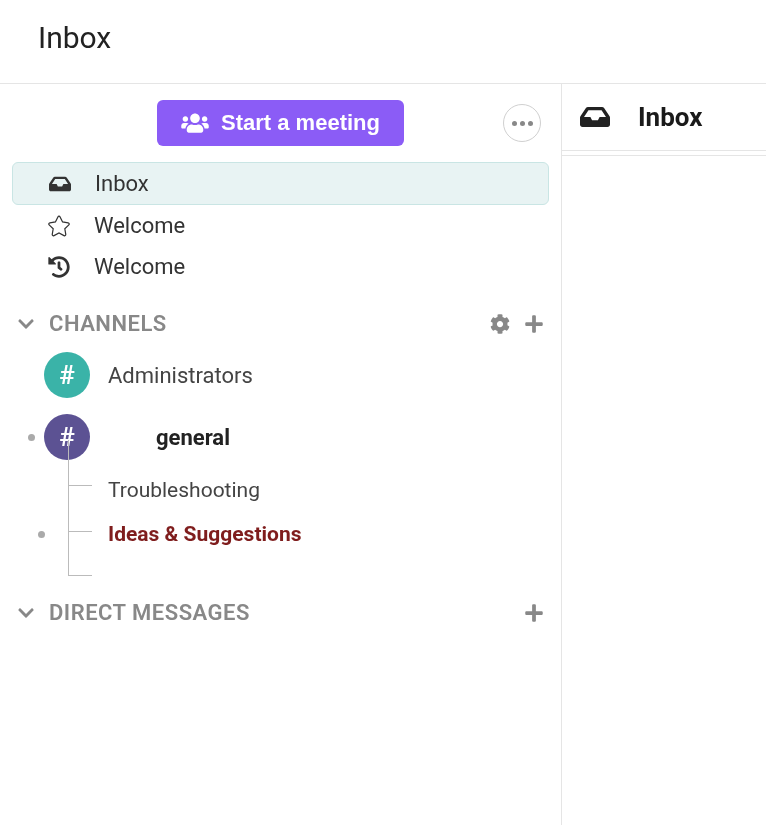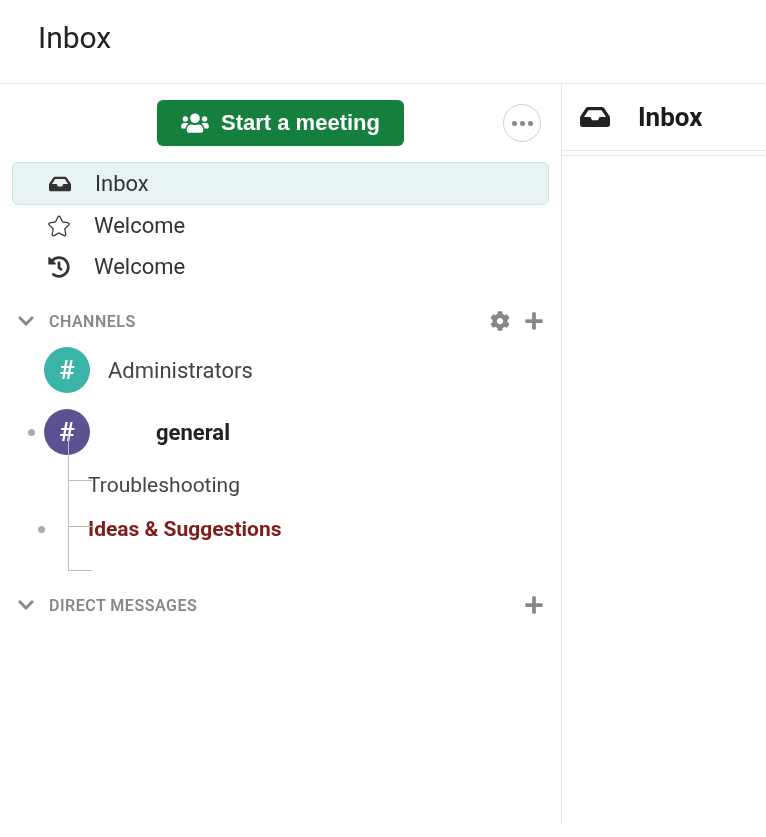--- a/index.html
+++ b/index.html
@@ -49,21 +49,21 @@
     }
     .topbar {
       display: flex;
       justify-content: center;
       align-items: center;
       gap: 12px;
       padding: 0 8px 16px;
       position: relative;
     }
     .meeting-btn {
-      background: #15803d;
+      background: #8b5cf6;
       color: #fff;
       border: none;
       border-radius: 6px;
       font-size: 22px;
       font-weight: 600;
       padding: 10px 24px;
       display: flex;
       align-items: center;
       gap: 12px;
       cursor: pointer;
@@ -101,21 +101,21 @@
     }
     .nav-item svg { width: 22px; height: 22px; flex-shrink: 0; }
     .section-header {
       display: flex;
       align-items: center;
       padding: 24px 5px 8px 5px;
       gap: 14px;
     }
     .section-header svg.chev { width: 18px; height: 18px; }
     .section-title {
-      font-size: 16px;
+      font-size: 22px;
       font-weight: 600;
       color: #888;
       letter-spacing: 0.5px;
       flex: 1;
     }
     .section-actions { display: flex; gap: 14px; }
     .section-actions svg { width: 20px; height: 20px; cursor: pointer; }
     .channel-item {
       display: flex;
       align-items: center;
@@ -167,21 +167,21 @@
       border-radius: 50%;
       background: #aaa;
     }
     .thread-tree {
       position: absolute;
       left: 56px;
       width: 24px;
       border-left: 1.5px solid #bbb;
       border-bottom: 1.5px solid #bbb;
     }
-    .thread-label { margin-left: 20px; }
+    .thread-label { margin-left: 40px; }
   </style>
 </head>
 <body>
 
 <div class="header">
   <div class="header-title">Inbox</div>
 </div>
 
 <div class="layout">
   <div class="sidebar">

